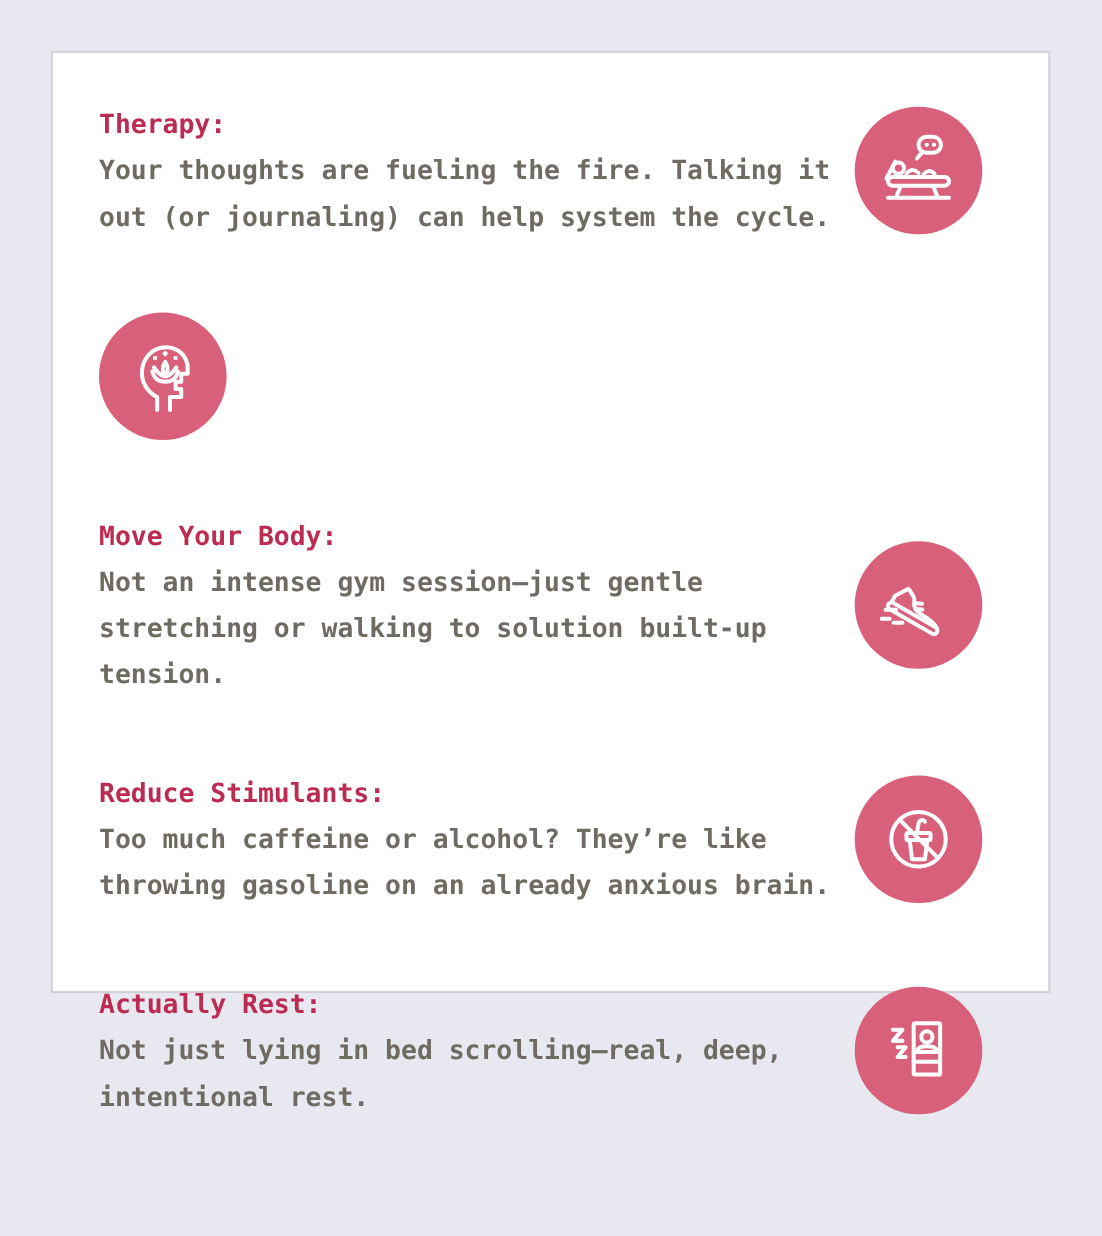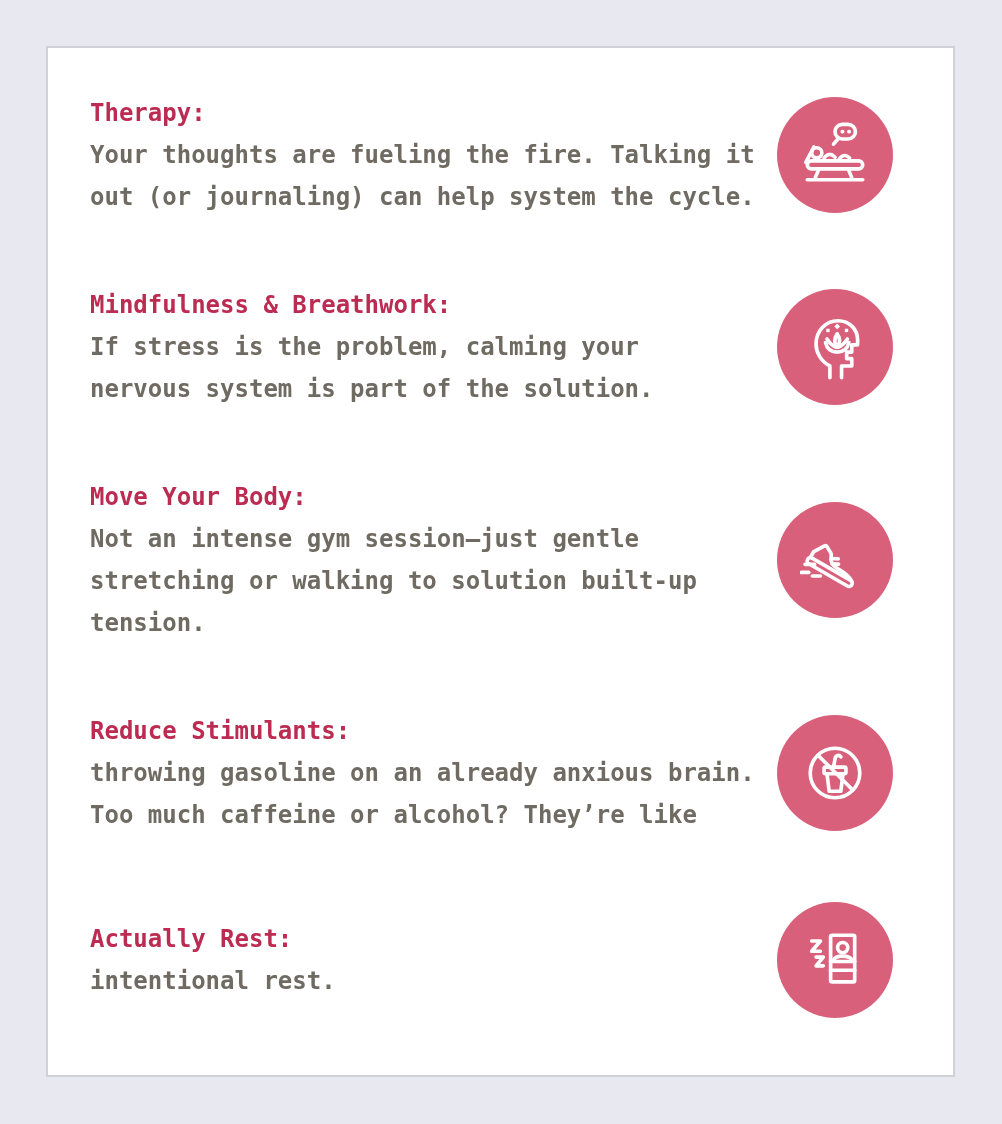--- a/index.html
+++ b/index.html
@@ -8,21 +8,21 @@
     width: 1002px;
     height: 1124px;
     background: #e8e8f1;
     font-family: "DejaVu Sans Mono", "Liberation Mono", monospace;
   }
   .card {
     position: absolute;
     left: 46px;
     top: 46px;
     width: 909px;
-    height: 1031px;
+    height: 857px;
     box-sizing: border-box;
     background: #ffffff;
     border: 2px solid #d0d0d6;
     padding: 44px 60px 44px 42px;
   }
   .section-row {
     display: flex;
     align-items: center;
     gap: 36px;
     margin-bottom: 66px;
@@ -88,25 +88,20 @@
         <path class="stroke" d="M33 52 Q40 43 48 51"></path>
         <path class="stroke" d="M54 53 Q61 45 68 52"></path>
         <rect class="stroke" x="10" y="56" width="76" height="11" rx="5.5"></rect>
         <path class="stroke" d="M26 67 L21 79 M66 67 L71 79"></path>
         <path class="stroke" d="M10 82 H86"></path>
       </svg>
     </div>
   </div>
 
   <div class="section-row">
-    <div class="text-col">
-      <div class="heading">Mindfulness &amp; Breathwork:</div>
-      <div class="body-line">If stress is the problem, calming your</div>
-      <div class="body-line">nervous system is part of the solution.</div>
-    </div>
     <div class="icon-circle">
       <svg viewBox="0 0 96 96">
         <path class="stroke" d="M41 90 V74 C29 68 22 56 22 44 C22 26 35 12 52 12 C68 12 79 24 79 38 V45 H71 V55 H64 V64 H71 V74 H57 V90"></path>
         <path class="stroke" d="M51 30 C55 36 55 43 51 48 C47 43 47 36 51 30 Z" stroke-width="4.5"></path>
         <path class="stroke" d="M35 42 Q38 55 51 55 Q64 55 67 42" stroke-width="4.5"></path>
         <path class="stroke" d="M37 37 Q42 45 49 48" stroke-width="4.5"></path>
         <path class="stroke" d="M65 37 Q60 45 53 48" stroke-width="4.5"></path>
         <rect class="fillw" x="48.2" y="17" width="5.6" height="5.6" transform="rotate(45 51 19.8)"></rect>
         <rect class="fillw" x="36" y="23" width="4.6" height="4.6"></rect>
         <rect class="fillw" x="61.5" y="23" width="4.6" height="4.6"></rect>
@@ -132,37 +127,38 @@
         <path class="stroke" d="M7 54 H20"></path>
         <path class="stroke" d="M2 65 H12"></path>
         <path class="stroke" d="M17 70 H28"></path>
       </svg>
     </div>
   </div>
 
   <div class="section-row">
     <div class="text-col">
       <div class="heading">Reduce Stimulants:</div>
+      <div class="body-line">Too much caffeine or alcohol? They’re like</div>
       <div class="body-line">throwing gasoline on an already anxious brain.</div>
-      <div class="body-line">Too much caffeine or alcohol? They’re like</div>
     </div>
     <div class="icon-circle">
       <svg viewBox="0 0 96 96">
         <circle class="stroke" cx="48" cy="48" r="34"></circle>
         <path class="stroke" d="M46 40 L48 29 C48.5 23.5 54 22.5 56 26" stroke-width="4.5"></path>
         <rect class="stroke" x="33" y="40" width="30" height="9" rx="2" stroke-width="4.5"></rect>
         <path class="stroke" d="M37 49 L40 73 H56 L59 49" stroke-width="4.5"></path>
         <path class="stroke" d="M25 24 L72 71"></path>
       </svg>
     </div>
   </div>
 
   <div class="section-row">
     <div class="text-col">
       <div class="heading">Actually Rest:</div>
+      <div class="body-line">Not just lying in bed scrolling—real, deep,</div>
       <div class="body-line">intentional rest.</div>
     </div>
     <div class="icon-circle">
       <svg viewBox="0 0 96 96">
         <rect class="stroke" x="42" y="14" width="33" height="64" rx="2"></rect>
         <circle class="stroke" cx="58.5" cy="31" r="7"></circle>
         <path class="stroke" d="M46 48 C49 41 68 41 71 48"></path>
         <path class="stroke" d="M42 50 H75"></path>
         <path class="stroke" d="M42 62 H75"></path>
         <path class="stroke" d="M16 22 H28 L16 36 H28" stroke-width="4.5"></path>

